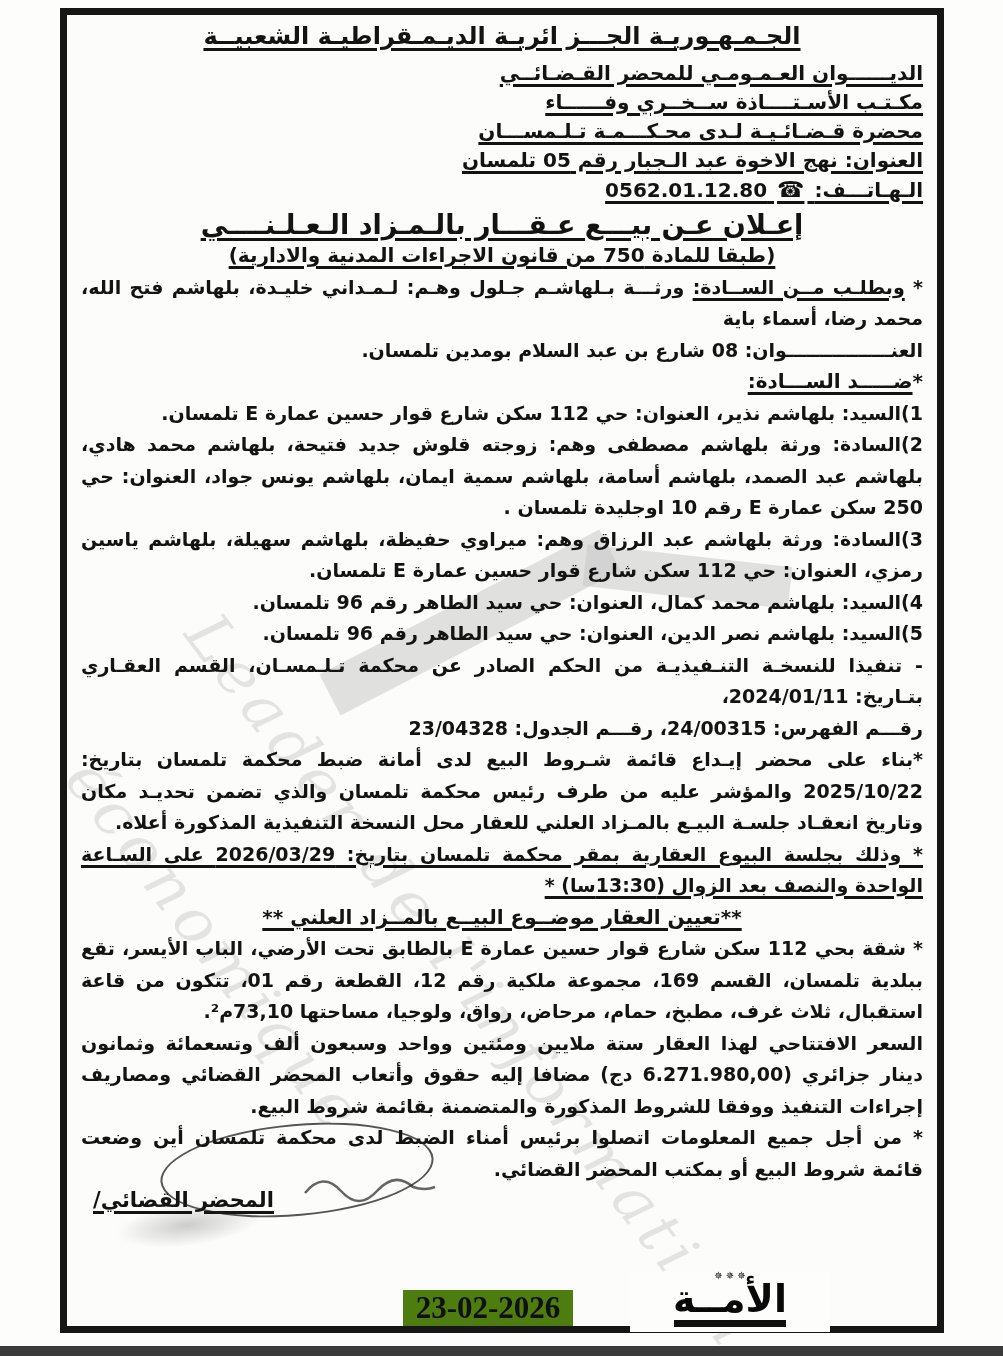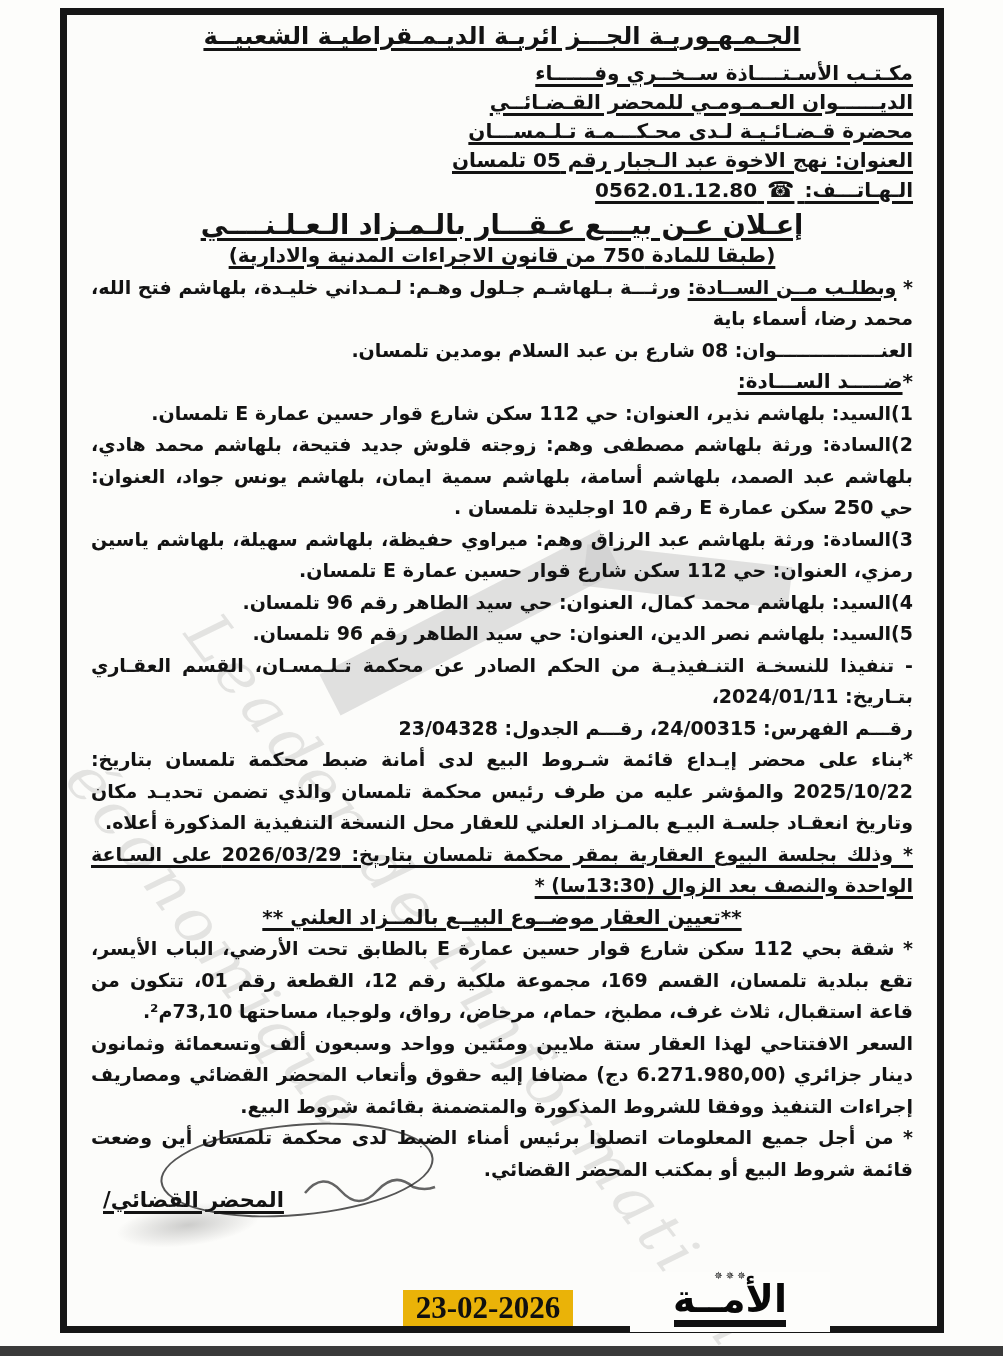--- a/index.html
+++ b/index.html
@@ -19,21 +19,21 @@
   .wm-line{
     position:absolute;font-family:"DejaVu Serif",serif;font-style:italic;
     font-size:62px;letter-spacing:7px;white-space:nowrap;
     color:rgba(60,60,60,0.13);transform-origin:0 50%;
   }
   .wm-line1{left:200px;top:585px;transform:rotate(53deg);}
   .wm-line2{left:80px;top:730px;transform:rotate(53deg);}
   
   .content{
     position:absolute;left:67px;top:15px;width:870px;height:1311px;
-    box-sizing:border-box;padding:6px 24px;direction:rtl;z-index:2;
+    box-sizing:border-box;padding:6px 14px;direction:rtl;z-index:2;
     font-weight:700;font-size:19px;line-height:31.5px;color:#131313;
     overflow:hidden;
   }
   .content p{margin:0;}
   .u{text-decoration:underline;text-decoration-thickness:2.5px;text-underline-offset:4px;}
   .c{text-align:center;}
   .j{text-align:justify;text-justify:inter-word;}
   .republic{font-size:24px;margin:8px 0 2px;}
   .office{margin:6px 0 4px;}
   .office p{text-align:right;font-size:20px;line-height:29px;}
@@ -43,21 +43,21 @@
   .against{margin-top:2px;font-size:20px;}
   .exec2{text-align:right;margin-left:0;margin-right:175px;}
   .session{margin-top:4px;}
   .h2{margin:4px 0 2px;font-size:20px;}
   .h3{margin:6px 0 2px;font-size:20px;}
   .info{margin-top:4px;}
   .signature{margin-top:10px;text-align:left;padding-left:12px;font-size:21px;}
   
   .footer-date{
     position:absolute;left:403px;top:1290px;width:170px;z-index:5;
-    background:#eab308;text-align:center;
+    background:#4d7c0f;text-align:center;
     font-family:"Liberation Serif",serif;font-weight:700;font-size:31px;color:#101010;
   }
   .logo{
     position:absolute;left:630px;top:1272px;width:200px;height:60px;z-index:5;
     background:#fdfdfb;text-align:center;direction:rtl;
   }
   .logo-ornament{display:block;font-size:10px;line-height:8px;color:#111;}
   .logo-word{display:block;font-size:38px;line-height:38px;font-weight:700;color:#080808;}
   .logo-tagline-bar{display:block;width:112px;height:7px;background:#101010;margin:2px auto 0;}
   
@@ -89,22 +89,22 @@
     <div class="wm-line wm-line2">économique</div>
   </div>
 
   <div class="frame"></div>
 
   <div class="content">
 
     <p class="c republic"><span class="u">الجـمـهـوريـة الجـــز ائريـة الديـمـقراطيـة الشعبيــة</span></p>
 
     <div class="office">
+      <p><span class="u">الديــــــوان العـمـومـي للمحضر القـضـائــي</span></p>
       <p><span class="u">مكـتـب الأسـتــــاذة ســخــري وفــــــاء</span></p>
-      <p><span class="u">الديــــــوان العـمـومـي للمحضر القـضـائــي</span></p>
       <p><span class="u">محضرة قـضـائـيـة لـدى محـكـــمـة تـلـمســـان</span></p>
       <p><span class="u">العنوان: نهج الاخوة عبد الـجبار رقم 05 تلمسان</span></p>
       <p>
         <span class="u">
           <span>الـهـاتـــف:</span>
           <span class="tel-icon">☎</span>
           <span>0562.01.12.80</span>
         </span>
       </p>
     </div>

